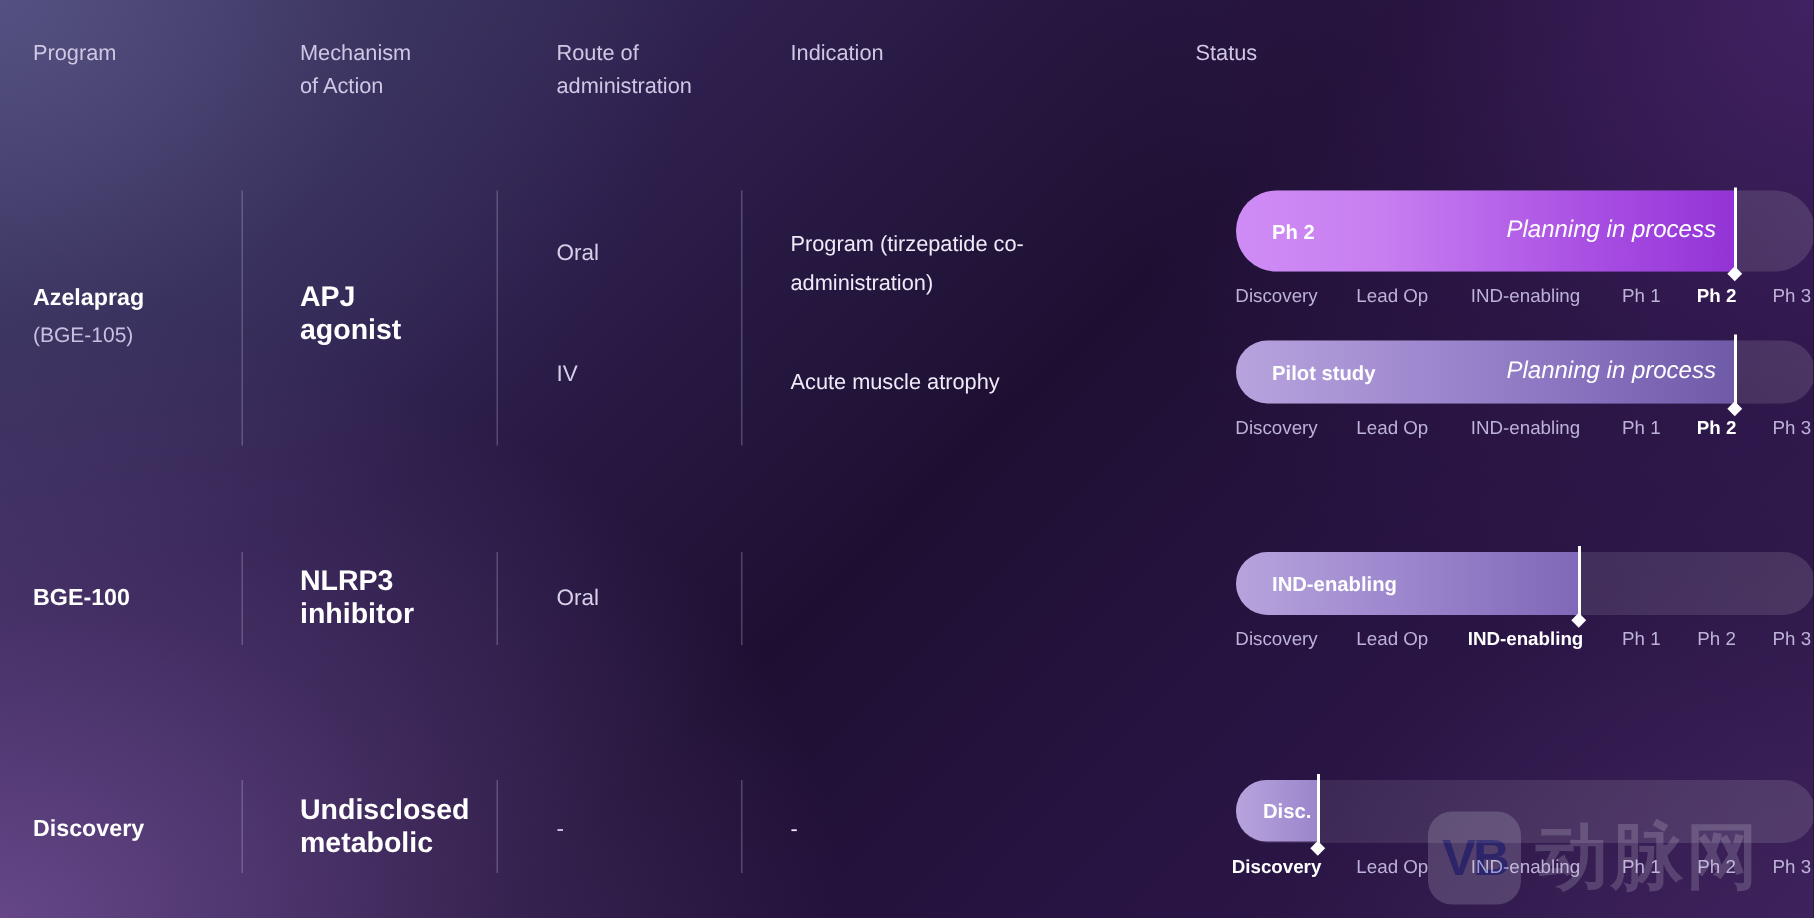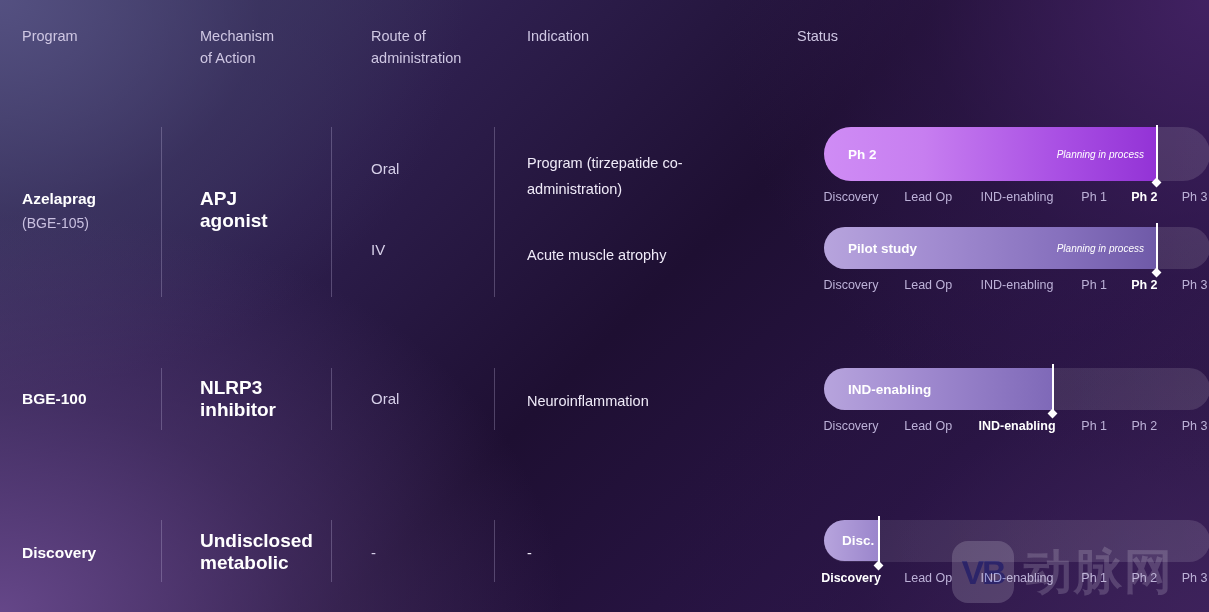--- a/index.html
+++ b/index.html
@@ -184,21 +184,21 @@
   .fill-label {
     font-size: 13.5px;
     font-weight: 700;
     color: #ffffff;
     margin-left: 24px;
     white-space: nowrap;
   }
   .fill-note {
     position: absolute;
     right: 12px;
-    font-size: 10px;
+    font-size: 16px;
     font-style: italic;
     color: #ffffff;
     white-space: nowrap;
   }
   .marker {
     position: absolute;
     top: -2px;
     width: 2px;
     height: 58px;
     background: #ffffff;
@@ -313,21 +313,20 @@
     <div class="divider" style="left:331px; top:8px; height:62px;"></div>
     <div class="divider" style="left:494px; top:8px; height:62px;"></div>
 
     <div class="cell cell-program" style="top:28px;">
       <span>BGE-100</span>
     </div>
 
     <div class="cell cell-moa" style="top:17px;">NLRP3
 inhibitor</div>
     <div class="cell cell-route" style="top:28px;">Oral</div>
-    <div class="cell cell-indication" style="top:28px;">Neuroinflammation</div>
 
     <div class="status-block" style="top:8px;">
       <div class="track" style="height:42px; border-radius:21px;">
         <div class="fill" style="width:59%; height:42px; border-top-left-radius:21px; border-bottom-left-radius:21px; background:linear-gradient(90deg,#b7a4dd 0%,#a18bd0 40%,#7f69b8 100%);">
           <span class="fill-label">IND-enabling</span>
           <span class="fill-note"></span>
         </div>
         <div class="marker" style="left:59%; top:-4px; height:50px;">
             <span class="tip"></span>
           </div>

